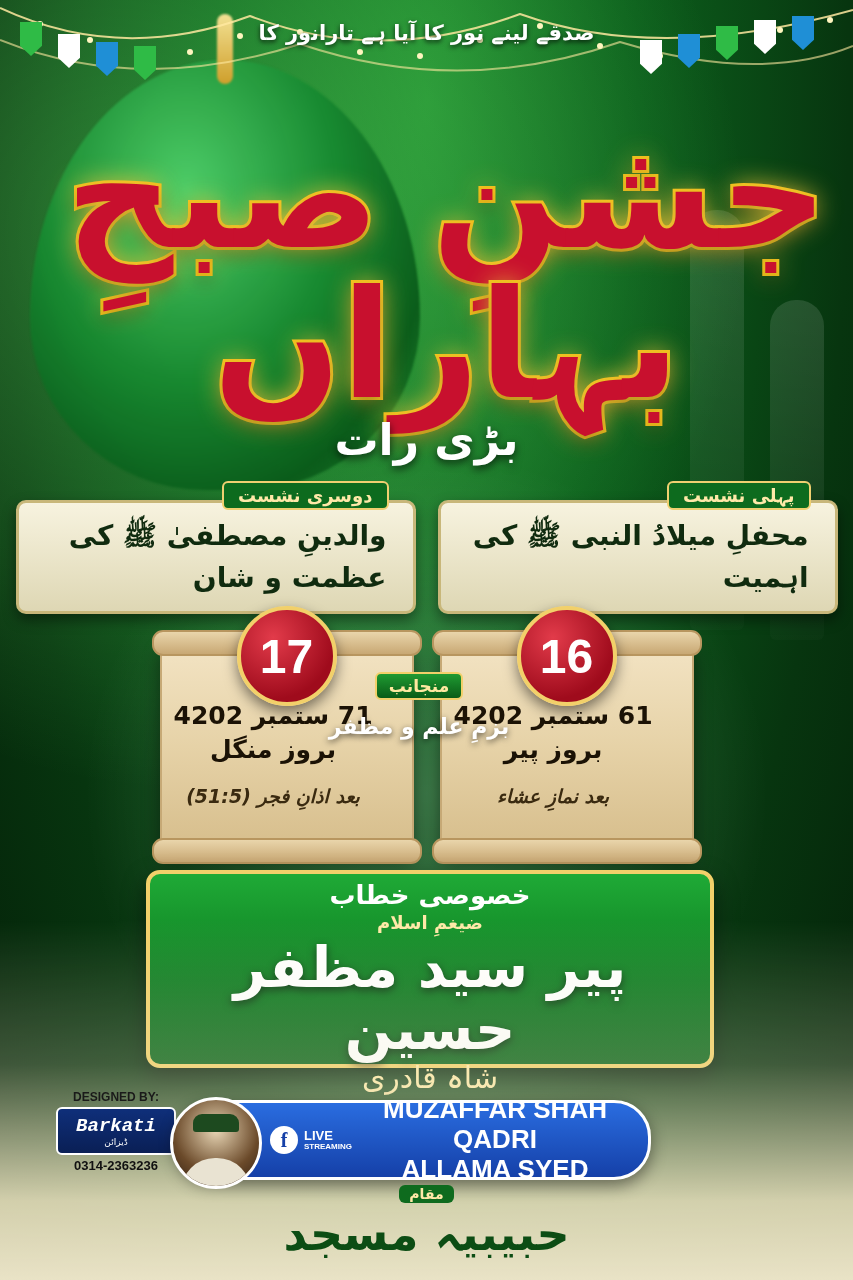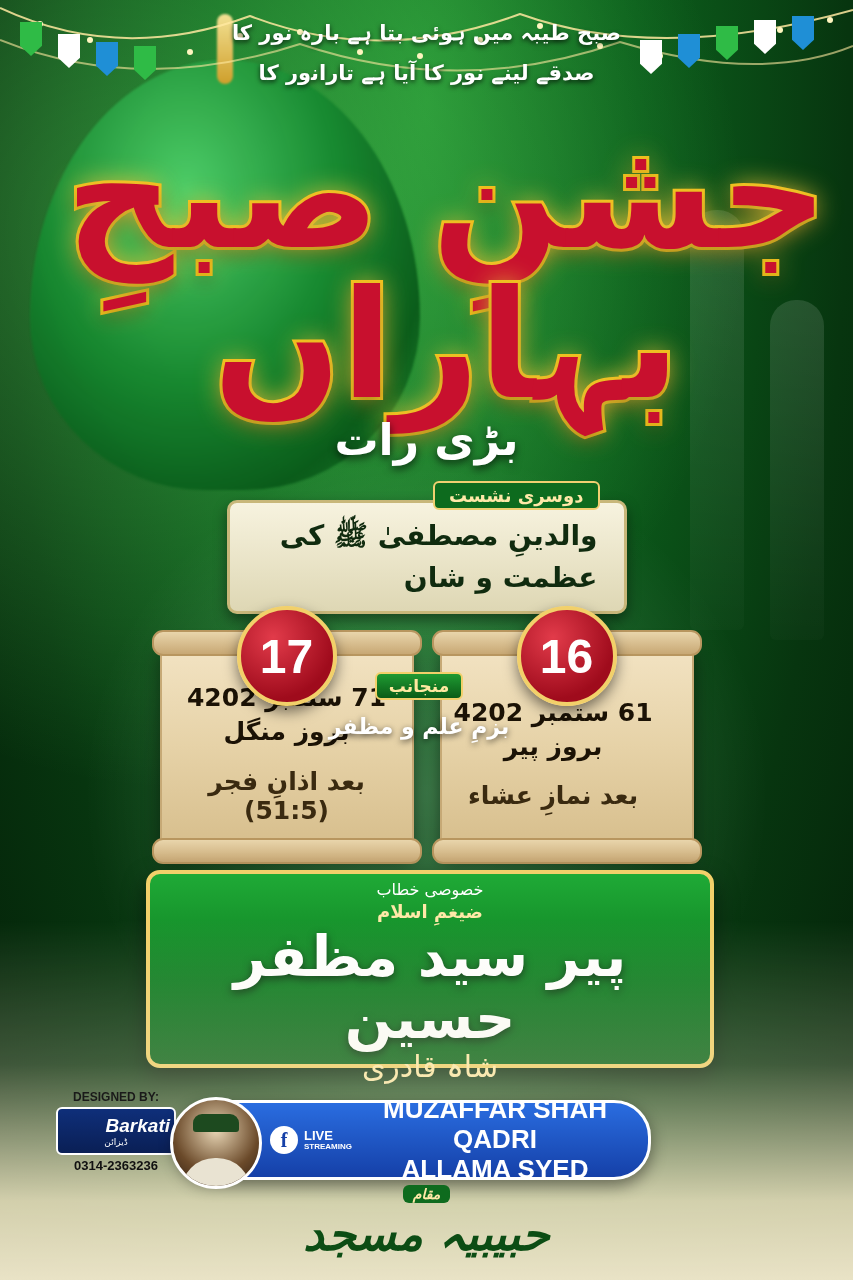--- a/index.html
+++ b/index.html
@@ -98,21 +98,21 @@
   }
   .scroll:before,.scroll:after{
     content:"";position:absolute;left:-10px;right:-10px;height:22px;
     background:linear-gradient(180deg,#e9d5ab,#c8a874);
     border-radius:11px;border:2px solid #b8965f;
   }
   .scroll:before{top:-12px;}
   .scroll:after{bottom:-12px;}
   .scroll-inner{padding:26px 12px 14px;}
   .scroll-date{font-size:25px;font-weight:bold;color:#1b1205;line-height:1.35;}
-  .scroll-time{font-size:25px;font-weight:bold;color:#3a2a10;margin-top:18px;}
+  .scroll-time{font-size:19px;font-weight:bold;color:#3a2a10;margin-top:18px;font-style:italic;}
   .daybadge{
     position:absolute;top:-36px;left:50%;transform:translateX(-50%);
     width:92px;height:92px;border-radius:50%;
     background:radial-gradient(circle at 35% 30%, #e23b4a, #9f0b1c 70%);
     border:4px solid #f2d06a;
     color:#ffffff;font-size:48px;font-weight:bold;
     display:flex;align-items:center;justify-content:center;
     box-shadow:0 6px 14px rgba(0,0,0,.5);
   }
   .mid-label{
@@ -125,37 +125,37 @@
     padding:2px 12px;font-size:17px;font-weight:bold;
   }
   .mid-text{margin-top:10px;font-size:22px;font-weight:bold;color:#ffffff;text-shadow:0 2px 6px rgba(0,0,0,.65);line-height:1.5;}
   .speaker{
     position:absolute;top:870px;left:146px;width:560px;height:190px;
     background:linear-gradient(180deg,#1faa36 0%,#0e7d22 55%,#086117 100%);
     border:4px solid #f2d06a;border-radius:14px;
     box-shadow:0 10px 22px rgba(0,0,0,.5);
     text-align:center;
   }
-  .speaker-top{margin-top:6px;font-size:16px;font-weight:normal;color:#ffffff;}
+  .speaker-top{margin-top:6px;font-size:26px;font-weight:bold;color:#ffffff;}
   .speaker-small{font-size:18px;font-weight:bold;color:#ffe9a8;margin-top:2px;}
   .speaker-name{
     margin-top:4px;font-size:56px;font-weight:bold;color:#ffffff;
     text-shadow:0 3px 9px rgba(0,0,0,.6);line-height:1.1;
   }
   .speaker-qadri{font-size:30px;color:#ffe9a8;}
   .designer{
     position:absolute;left:56px;top:1090px;width:120px;text-align:center;
   }
   .designer-h{font-size:12px;font-weight:bold;color:#1a1a1a;}
   .designer-card{
     background:linear-gradient(180deg,#0f2f7a,#0a1f55);
     border:2px solid #ffffff;border-radius:6px;margin-top:3px;padding:6px 4px;
     color:#ffffff;
   }
-  .designer-name{font-family:Liberation Sans, sans-serif;font-style:italic;font-size:19px;font-weight:bold;text-align:right;}
+  .designer-name{font-family:Liberation Mono, monospace;font-style:italic;font-size:19px;font-weight:bold;}
   .designer-sub{font-size:9px;}
   .designer-phone{font-size:13px;font-weight:bold;color:#111;margin-top:3px;}
   .livebar{
     position:absolute;left:175px;top:1100px;width:470px;height:74px;
     background:linear-gradient(180deg,#2a6de0,#1540a8);
     border-radius:37px;border:3px solid #ffffff;
     display:flex;align-items:center;box-shadow:0 6px 16px rgba(0,0,0,.45);
   }
   .live-photo{
     position:absolute;left:-8px;top:-6px;width:86px;height:86px;border-radius:50%;
@@ -165,21 +165,21 @@
   .live-photo .cap{position:absolute;left:50%;top:14px;transform:translateX(-50%);width:46px;height:18px;border-radius:9px 9px 3px 3px;background:#1d4a1f;}
   .live-photo .body{position:absolute;left:50%;bottom:-6px;transform:translateX(-50%);width:70px;height:34px;border-radius:35px 35px 0 0;background:#e9e3d2;}
   .fb{
     width:28px;height:28px;border-radius:50%;background:#ffffff;color:#1540a8;
     font-weight:bold;font-size:20px;display:flex;align-items:center;justify-content:center;
     margin-left:92px;font-family:"Liberation Serif",serif;
   }
   .live-label{color:#ffffff;font-size:13px;font-weight:bold;margin-left:6px;line-height:1.05;}
   .live-name{flex:1;color:#ffffff;font-size:26px;font-weight:bold;line-height:1.15;text-align:center;padding-right:10px;}
   .venue{
-    position:absolute;left:0;bottom:18px;width:853px;text-align:center;font-style:italic;
+    position:absolute;left:0;bottom:18px;width:853px;text-align:center;
   }
   .venue-badge{
     display:inline-block;background:#0e6b1e;color:#ffe9a8;border-radius:6px;
     padding:1px 10px;font-size:14px;font-weight:bold;margin-bottom:4px;
   }
   .venue-main{font-size:46px;font-weight:bold;color:#0c4d14;line-height:1.2;}
   .venue-sub{font-size:30px;font-weight:bold;color:#0c4d14;}
 </style>
 </head>
 <body>
@@ -218,30 +218,33 @@
     <div class="flag" style="left:96px;top:42px;background:#1f8fd6;"></div>
     <div class="flag" style="left:134px;top:46px;background:#2fbb46;"></div>
     <div class="flag" style="left:640px;top:40px;background:#ffffff;"></div>
     <div class="flag" style="left:678px;top:34px;background:#1f8fd6;"></div>
     <div class="flag" style="left:716px;top:26px;background:#2fbb46;"></div>
     <div class="flag" style="left:754px;top:20px;background:#ffffff;"></div>
     <div class="flag" style="left:792px;top:16px;background:#1f8fd6;"></div>
   </div>
 
   <div class="topcouplet urdu">
-    <div>صبح طیبہ میں ہوئی بتا ہے بارہ نور کا</div>
     <div>صدقے لینے نور کا آیا ہے تاراﻧور کا</div>
   </div>
 
   <div class="title-wrap">
     <div class="title-main urdu">جشنِ صبحِ بہاراں</div>
     <div class="title-sub urdu">بڑی رات</div>
   </div>
 
   <div class="sessions">
+    <div class="session">
+      <div class="session-tag urdu">پہلی نشست</div>
+      <div class="session-text urdu">محفلِ میلادُ النبی ﷺ کی اہمیت</div>
+    </div>
     <div class="session">
       <div class="session-tag urdu">دوسری نشست</div>
       <div class="session-text urdu">والدینِ مصطفیٰ ﷺ کی عظمت و شان</div>
     </div>
   </div>
 
   <div class="scrolls">
     <div class="scroll">
       <div class="daybadge">16</div>
       <div class="scroll-inner">

